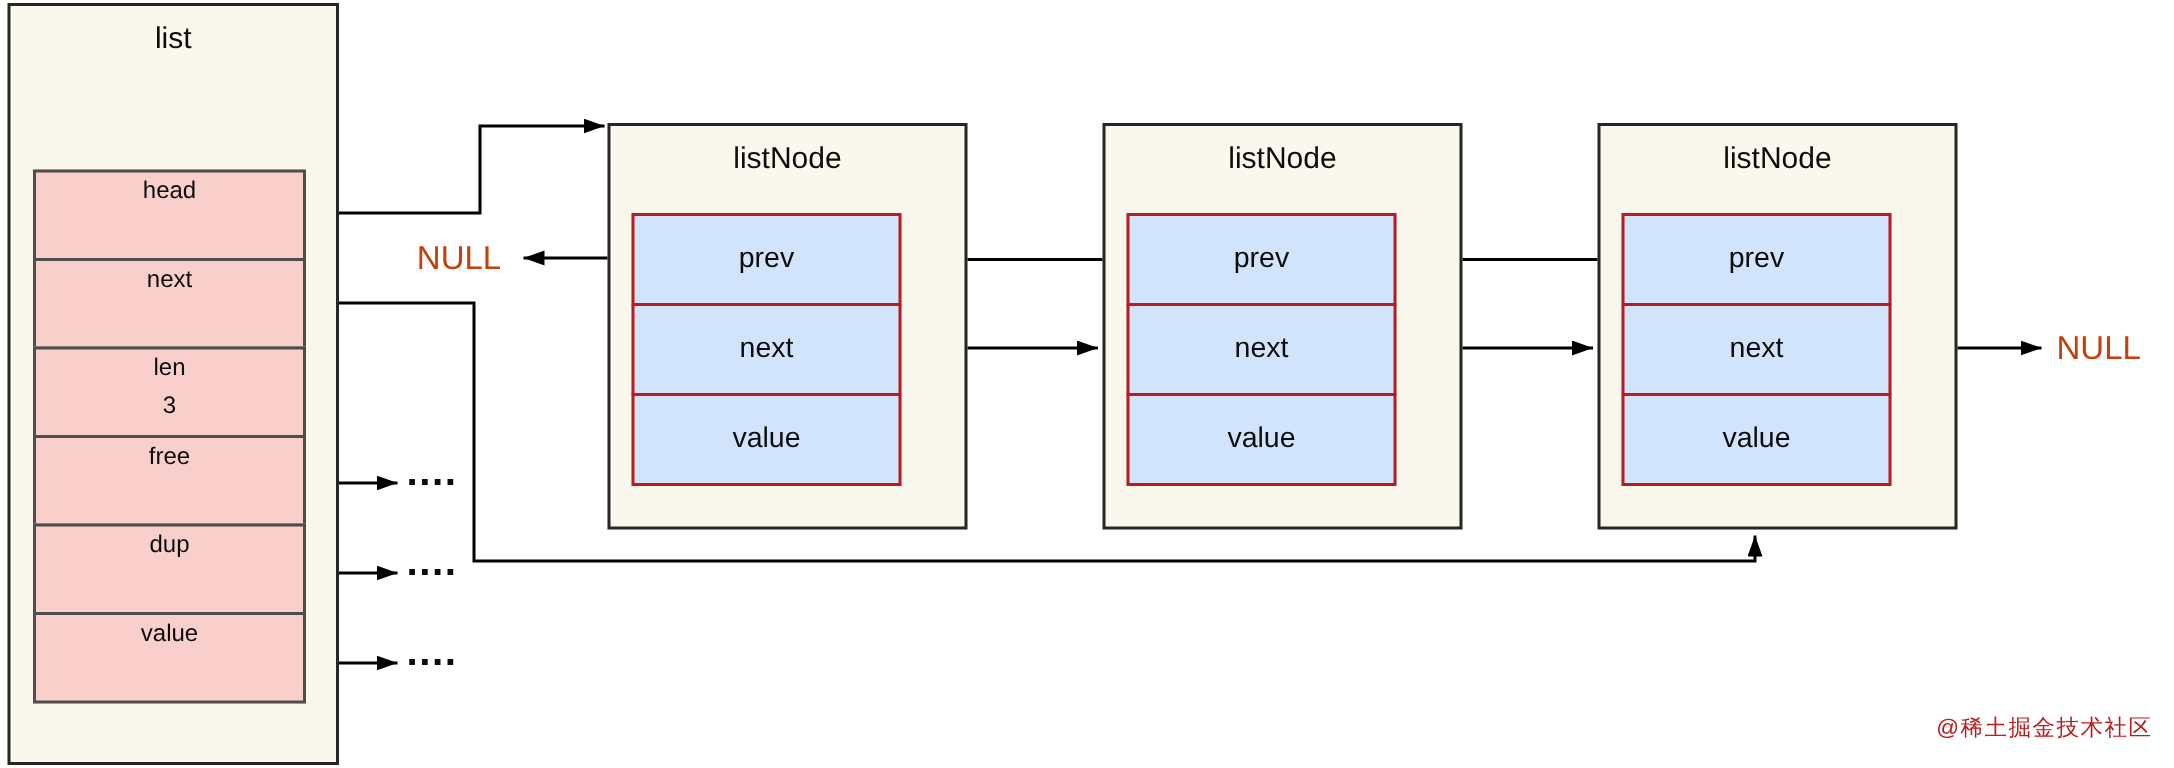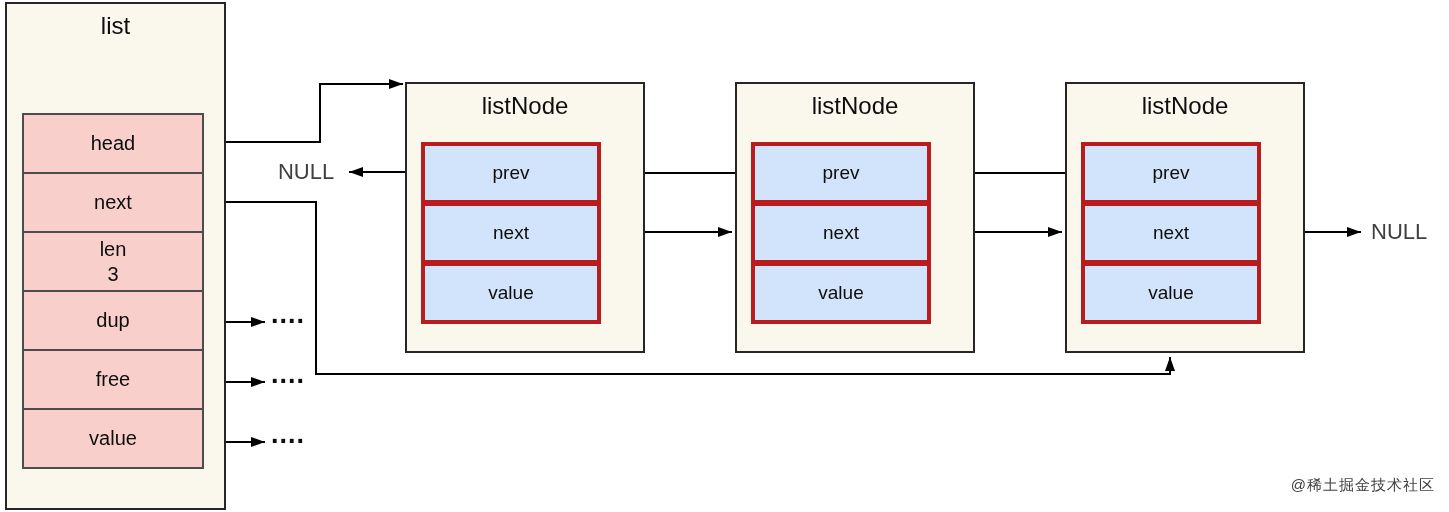--- a/index.html
+++ b/index.html
@@ -7,59 +7,59 @@
     position:relative; width:1449px; height:512px; background:#ffffff;
     font-family:"Liberation Sans", sans-serif; color:#111; overflow:hidden;
   }
   .outer-box {
     position:absolute; box-sizing:border-box;
     background:#faf7ec; border:2px solid #262626;
   }
   .list-box  { left:5px; top:2px; width:221px; height:508px; }
   .box-title {
     position:absolute; left:0; right:0; top:10px;
-    text-align:center; font-size:24px; line-height:24px; color:#0d0d0d;
+    text-align:center; font-size:20px; line-height:24px; color:#0d0d0d;
   }
   .node-box  { top:82px; width:240px; height:271px; }
   .node-1 { left:405px; }
   .node-2 { left:735px; }
   .node-3 { left:1065px; }
 
   .pink-stack { position:absolute; left:15px; top:109px; width:182px; }
   .pcell {
     box-sizing:border-box; width:182px; height:61px; margin-top:-2px;
     background:#f9cfcc; border:2px solid #4d4d4d;
-    display:flex; flex-direction:column; align-items:center; justify-content:center;
-    font-size:20px; line-height:25px; color:#0d0d0d;
+    display:flex; flex-direction:column; align-items:center; justify-content:flex-start;
+    font-size:16px; line-height:25px; color:#0d0d0d;
   }
   .pcell:first-child { margin-top:0; }
 
   .blue-stack { position:absolute; left:14px; top:58px; width:180px; }
   .bcell {
     box-sizing:border-box; width:180px; height:62px; margin-top:-2px;
-    background:#d2e4fb; border:4px solid #b91c1c;
+    background:#d2e4fb; border:2px solid #b91c1c;
     display:flex; align-items:center; justify-content:center;
     font-size:19px; color:#0d0d0d;
   }
   .bcell:first-child { margin-top:0; }
 
   svg.arrows { position:absolute; left:0; top:0; width:1449px; height:512px; pointer-events:none; }
 
-  .null-label { position:absolute; font-size:22px; line-height:26px; color:#404040; }
+  .null-label { position:absolute; font-size:22px; line-height:26px; color:#c2410c; }
   .null-left  { left:270px; top:159px; width:72px; text-align:center; }
   .null-right { left:1371px; top:219px; }
 
   .dots { position:absolute; left:271px; font-size:27px; font-weight:700; letter-spacing:1px; line-height:26px; color:#0d0d0d; }
   .dots-dup   { top:301px; }
   .dots-free  { top:361px; }
   .dots-match { top:421px; }
 
   .watermark {
     position:absolute; right:14px; top:476px;
-    font-size:15px; color:#404040; letter-spacing:1px;
+    font-size:15px; color:#b91c1c; letter-spacing:1px;
   }
 </style>
 </head>
 <body>
 
 <div class="canvas">
 
   <svg class="arrows" viewBox="0 0 1449 512" xmlns="http://www.w3.org/2000/svg">
     <defs>
       <marker id="ah" markerWidth="15" markerHeight="12" refX="14" refY="5" orient="auto" markerUnits="userSpaceOnUse">
@@ -88,24 +88,24 @@
         <span>head</span>
       </div>
       <div class="pcell">
         <span>next</span>
       </div>
       <div class="pcell">
         <span>len</span>
         <span>3</span>
       </div>
       <div class="pcell">
-        <span>dup</span>
+        <span>free</span>
       </div>
       <div class="pcell">
-        <span>free</span>
+        <span>dup</span>
       </div>
       <div class="pcell">
         <span>value</span>
       </div>
     </div>
   </div>
 
   <div class="outer-box node-box node-1">
     <div class="box-title">listNode</div>
     <div class="blue-stack">

